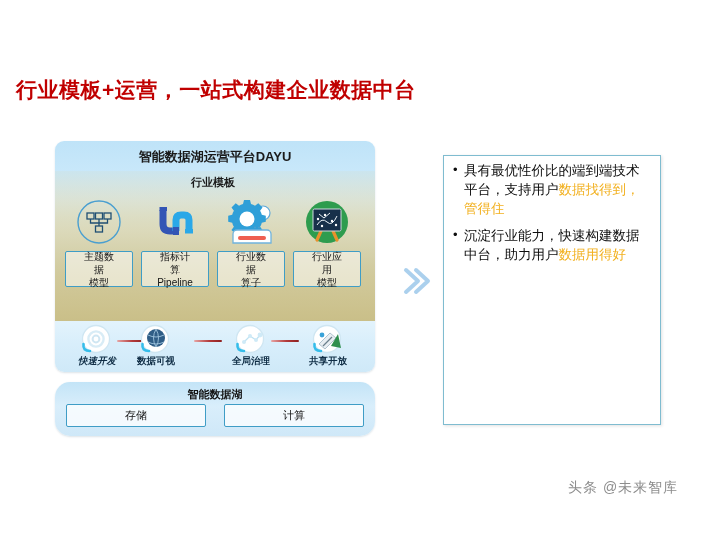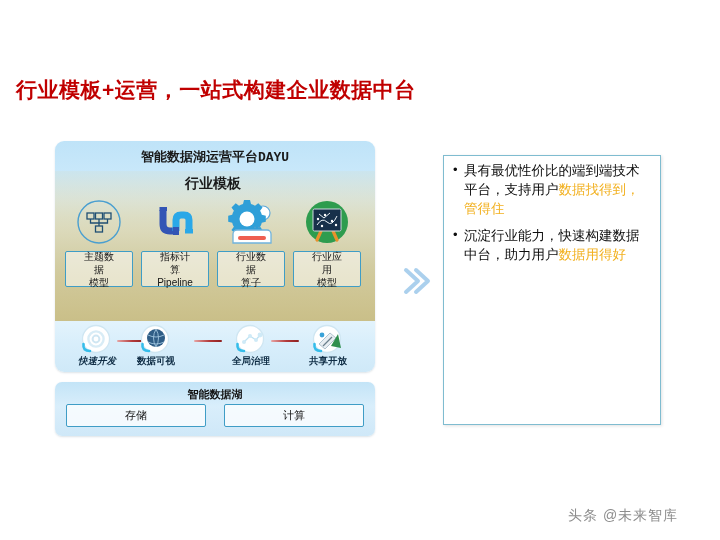--- a/index.html
+++ b/index.html
@@ -58,41 +58,40 @@
   }
   #dayu-title {
     position: absolute;
     left: 0;
     top: 7px;
     width: 320px;
     text-align: center;
     font-size: 13px;
     font-weight: bold;
     color: #1a1a1a;
-    font-family: Liberation Mono, monospace;
   }
   #templates-band {
     position: absolute;
     left: 0;
     top: 30px;
     width: 320px;
     height: 150px;
     background: linear-gradient(180deg,
         rgba(222,214,172,0.15) 0%,
         rgba(214,203,150,0.55) 30%,
         rgba(206,194,138,0.85) 70%,
         rgba(200,188,130,0.95) 100%);
   }
   #band-title {
     position: absolute;
     left: 0;
     top: 4px;
     width: 316px;
     text-align: center;
-    font-size: 14px;
+    font-size: 11px;
     font-weight: bold;
     color: #1a1a1a;
   }
 
   .tmpl-col {
     position: absolute;
     top: 22px;
     width: 72px;
     height: 122px;
   }
@@ -173,21 +172,21 @@
   .cap-conn.k1 { left: 139px; }
   .cap-conn.k2 { left: 216px; }
 
   
   #lake-panel {
     position: absolute;
     left: 0;
     top: 241px;
     width: 320px;
     height: 54px;
-    border-radius: 7px;
+    border-radius: 15px;
     background: linear-gradient(180deg, #c3e4f7 0%, #d9eefb 45%, #cfe8f8 100%);
     box-shadow: 0 1px 2px rgba(60,100,130,0.18);
   }
   #lake-title {
     position: absolute;
     left: 0; top: 5px; width: 320px;
     text-align: center;
     font-size: 11px;
     font-weight: bold;
     color: #141414;
@@ -248,21 +247,21 @@
     top: -1px;
     font-size: 13px;
     color: #0d0d0d;
   }
   .hl { color: #F2B01E; }
 
   
   #watermark {
     position: absolute;
     left: 568px;
-    top: 507px;
+    top: 479px;
     font-size: 14px;
     color: #8c8c8c;
     letter-spacing: 1px;
     white-space: nowrap;
   }
 </style>
 </head>
 <body>
 
 <div id="slide-title">行业模板+运营，一站式构建企业数据中台</div>

